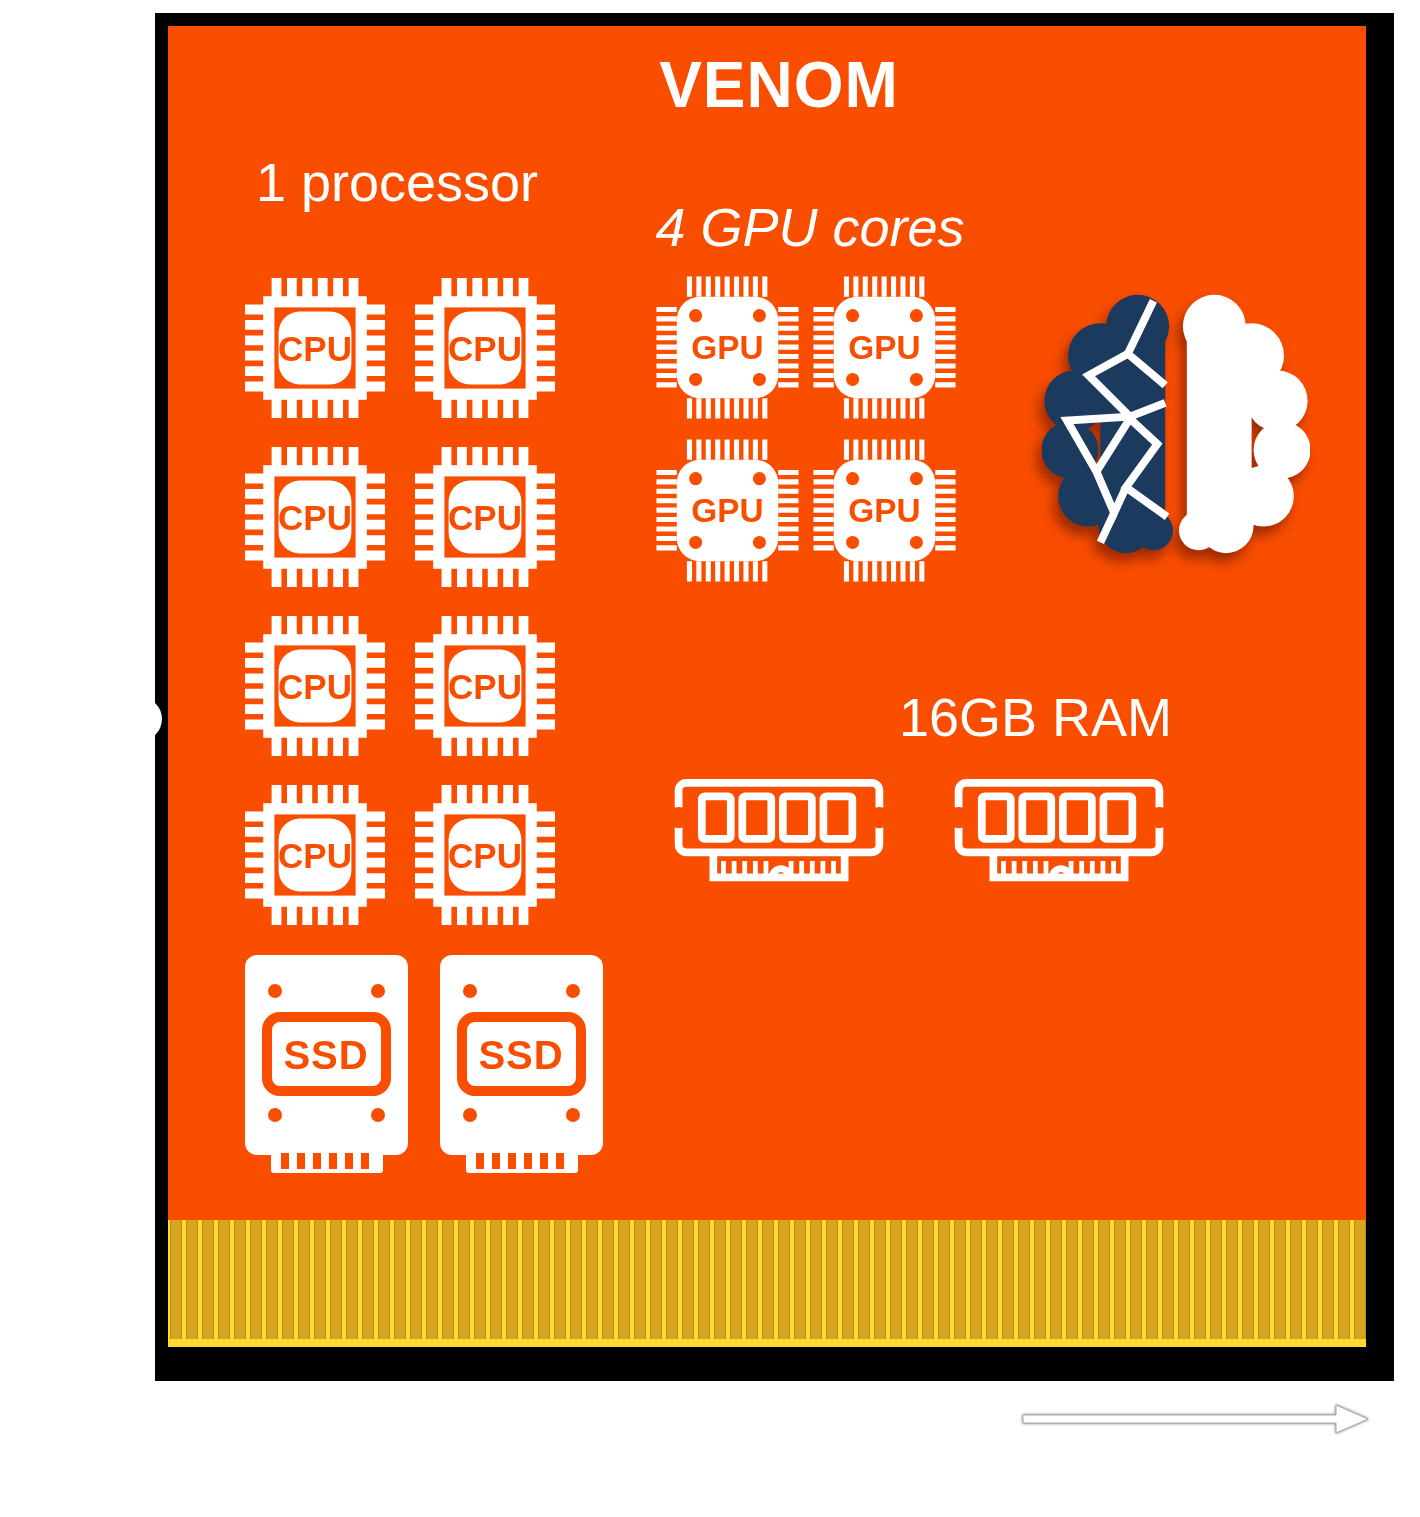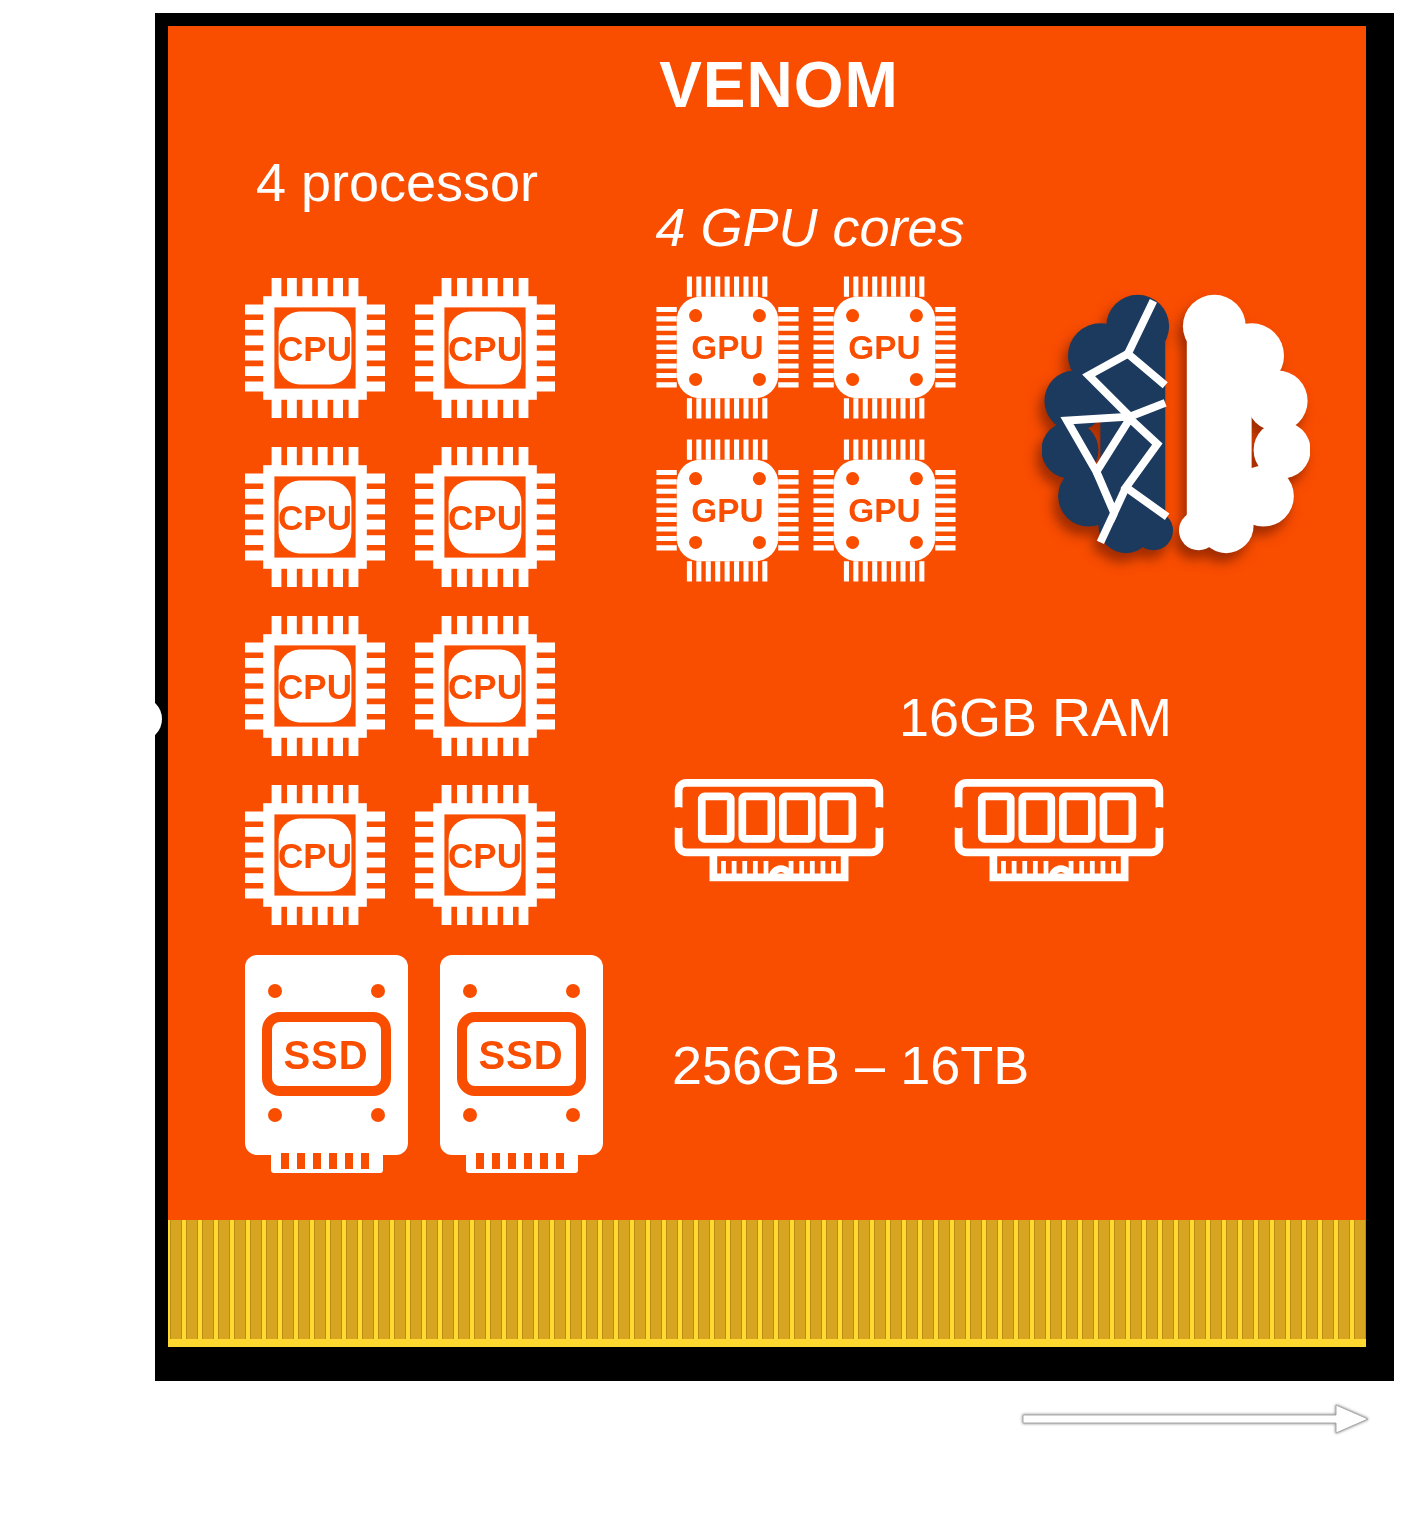--- a/index.html
+++ b/index.html
@@ -108,21 +108,21 @@
   </defs>
 </svg>
 
 <div id="stage">
 
   <div id="board">
 
     <div id="title" class="abs">VENOM</div>
 
     <div id="cpu-label" class="abs wlabel">
-      <div>4 processor</div>
+      <div>1 processor</div>
     </div>
     <div id="gpu-label" class="abs wlabel">4 GPU cores</div>
 
     <div id="cpu-grid" class="abs">
 
         <svg class="chip100" viewBox="0 0 100 100">
           <use href="#cpu-sym"></use>
         </svg>
 
         <svg class="chip100" viewBox="0 0 100 100">
@@ -222,21 +222,20 @@
 
         <svg class="ssd-svg" viewBox="0 0 163 220">
           <use href="#ssd-sym"></use>
         </svg>
 
         <svg class="ssd-svg" viewBox="0 0 163 220">
           <use href="#ssd-sym"></use>
         </svg>
       </div>
 
-    <div id="storage-label" class="abs wlabel">256GB – 16TB</div>
 
     <div id="gold-strip" class="abs">
       <div id="gold-bars"></div>
     </div>
 
   </div>
 
   <div id="edge-notch" class="abs"></div>
 
   <svg id="arrow" class="abs" viewBox="0 0 360 50">

